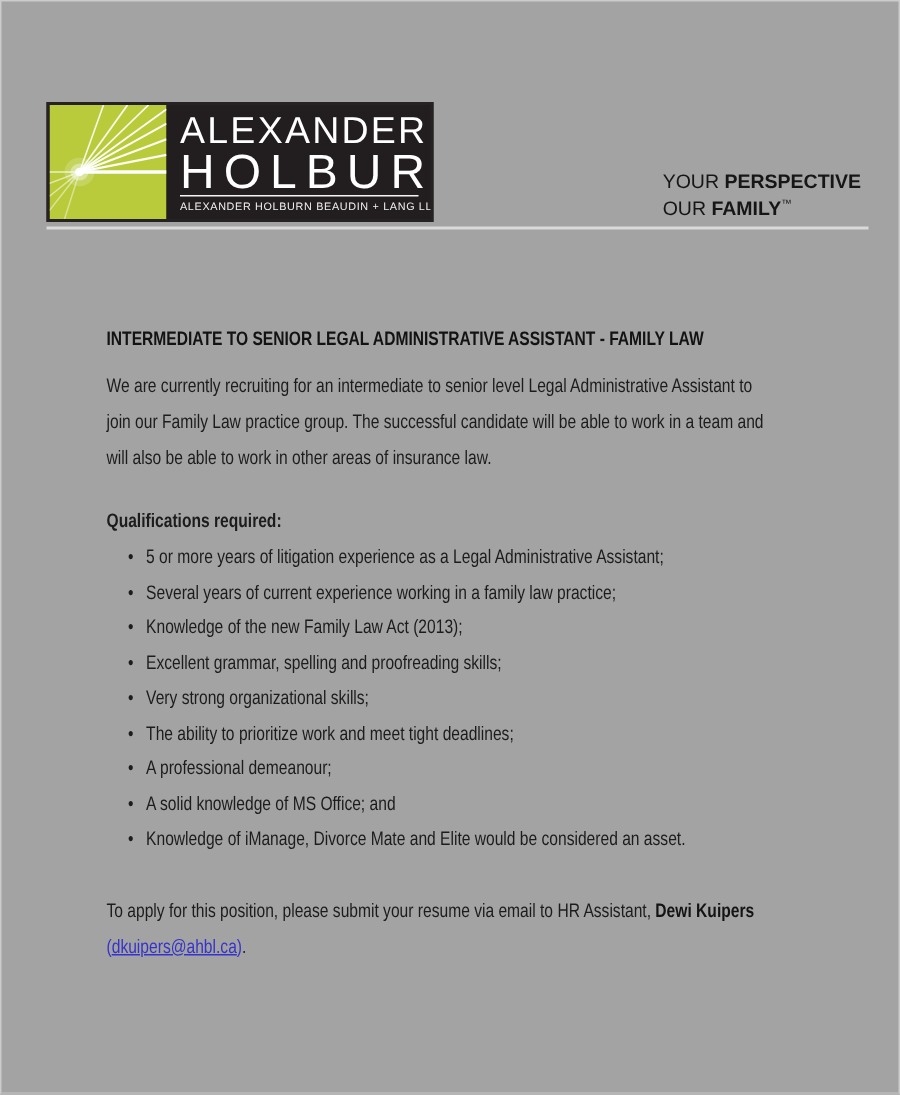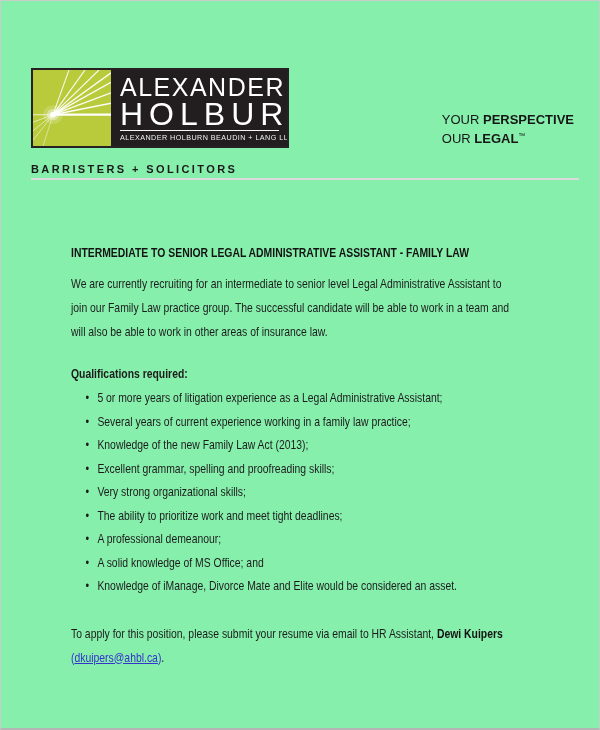--- a/index.html
+++ b/index.html
@@ -4,21 +4,21 @@
 <style>
   * { margin: 0; padding: 0; box-sizing: border-box; }
   html, body { background: #e8e8e8; }
   body { font-family: "Liberation Sans", sans-serif; }
 
   .page {
     position: relative;
     width: 600px;
     height: 730px;
     margin: 0 auto;
-    background: #86efac;
+    background: #a3a3a3;
     border: 1px solid #cccccc;
     border-bottom: 2px solid #b5b5b5;
     overflow: hidden;
     color: #1f1f1f;
   }
 
   
   .letterhead-row {
     display: flex;
     align-items: flex-end;
@@ -186,25 +186,24 @@
       <div class="logo-black">
         <div class="logo-name1">ALEXANDER</div>
         <div class="logo-name2">HOLBURN</div>
         <div class="logo-rule"></div>
         <div class="logo-sub">ALEXANDER HOLBURN BEAUDIN + LANG LLP</div>
       </div>
     </div>
 
     <div class="tagline">
       <div><span>YOUR </span><b>PERSPECTIVE</b></div>
-      <div><span>OUR </span><b>LEGAL</b><span class="tm">™</span></div>
+      <div><span>OUR </span><b>FAMILY</b><span class="tm">™</span></div>
     </div>
   </div>
 
-  <div class="barristers">BARRISTERS + SOLICITORS</div>
   <hr class="head-rule">
 
   <div class="doc-body">
 
     <div class="job-title">INTERMEDIATE TO SENIOR LEGAL ADMINISTRATIVE ASSISTANT - FAMILY LAW</div>
 
     <div class="intro">
       <div class="line">We are currently recruiting for an intermediate to senior level Legal Administrative Assistant to</div>
       <div class="line">join our Family Law practice group. The successful candidate will be able to work in a team and</div>
       <div class="line">will also be able to work in other areas of insurance law.</div>

